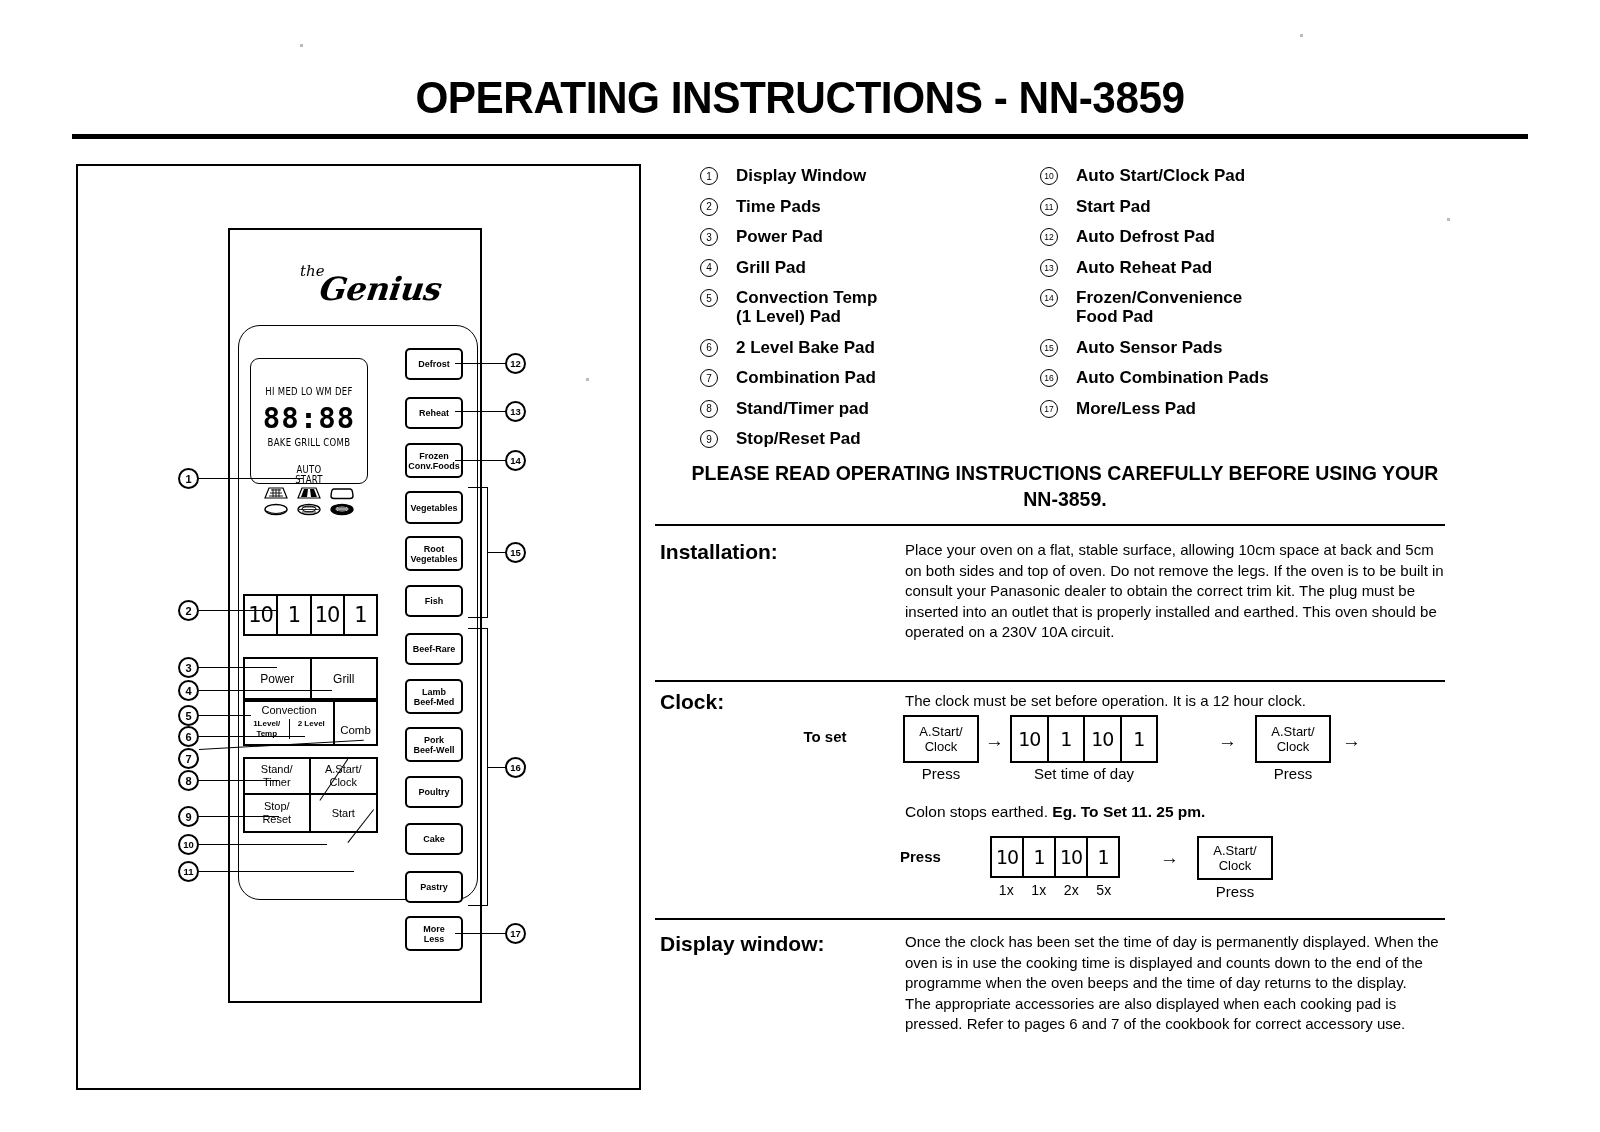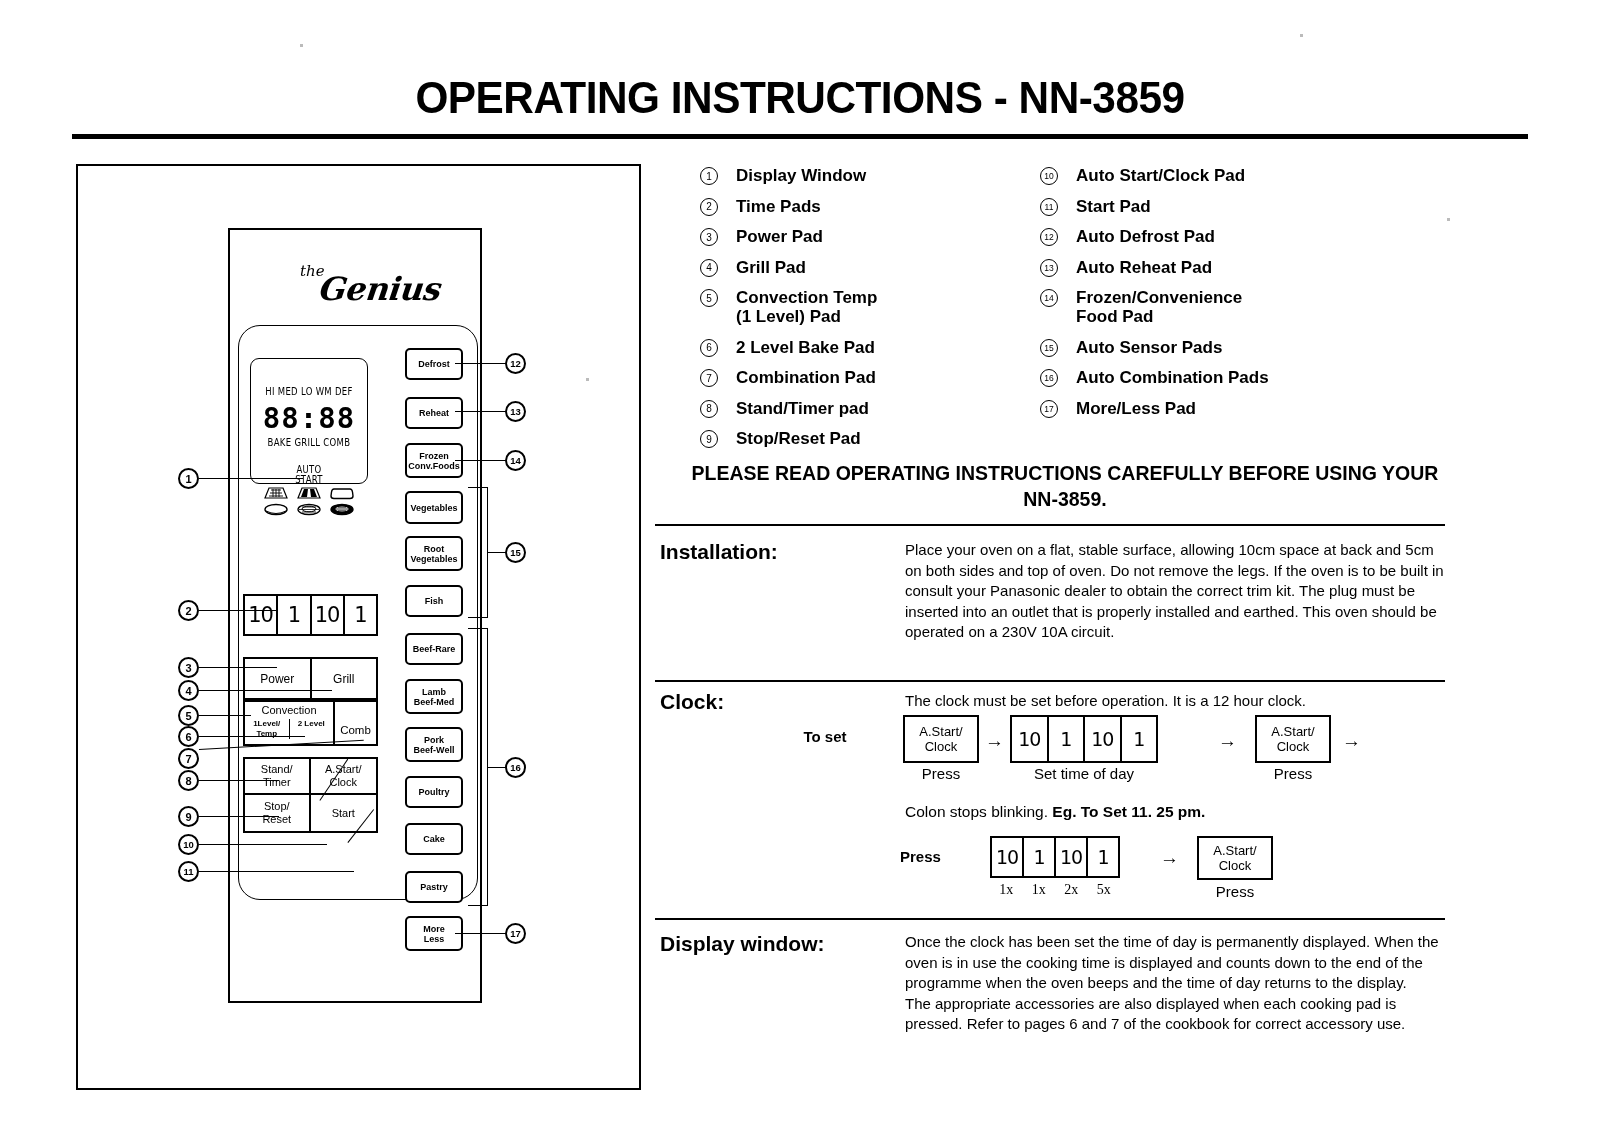--- a/index.html
+++ b/index.html
@@ -362,21 +362,21 @@
     font-family: "DejaVu Sans", sans-serif;
     font-size: 19px;
     letter-spacing: -1px;
   }
   .numbox > span:last-child { border-right: none; }
   .xlabels {
     position: absolute;
     display: flex;
     font-size: 14px;
   }
-  .xlabels > span { flex: 1; text-align: center; font-family: Liberation Serif, serif; }
+  .xlabels > span { flex: 1; text-align: center; }
   .boldtag { font-weight: bold; }
   .stray {
     position: absolute;
     background: #bbb;
   }
 </style>
 </head>
 <body>
 
 <div id="page-title">OPERATING INSTRUCTIONS - NN-3859</div>
@@ -646,21 +646,21 @@
   <span>1</span>
 </div>
 <div class="dlabel" style="left:1010px; top:765px; width:148px;">Set time of day</div>
 
 <div class="arrow" style="left:1218px; top:731px;">→</div>
 <div class="dbox" style="left:1255px; top:715px; width:76px; height:48px;">A.Start/<br>Clock</div>
 <div class="dlabel" style="left:1255px; top:765px; width:76px;">Press</div>
 <div class="arrow" style="left:1342px; top:731px;">→</div>
 
 <div style="position:absolute; left:905px; top:803px; font-size:15.5px;">
-  <span>Colon stops blinking.</span>
+  <span>Colon stops earthed.</span>
   <span class="boldtag">Eg.</span>
   <span class="boldtag">To Set 11. 25 pm.</span>
 </div>
 
 <div class="dlabel" style="left:900px; top:848px; width:70px; font-weight:bold; text-align:left;">Press</div>
 <div class="numbox" style="left:990px; top:836px; width:130px; height:42px;">
   <span>10</span>
   <span>1</span>
   <span>10</span>
   <span>1</span>

